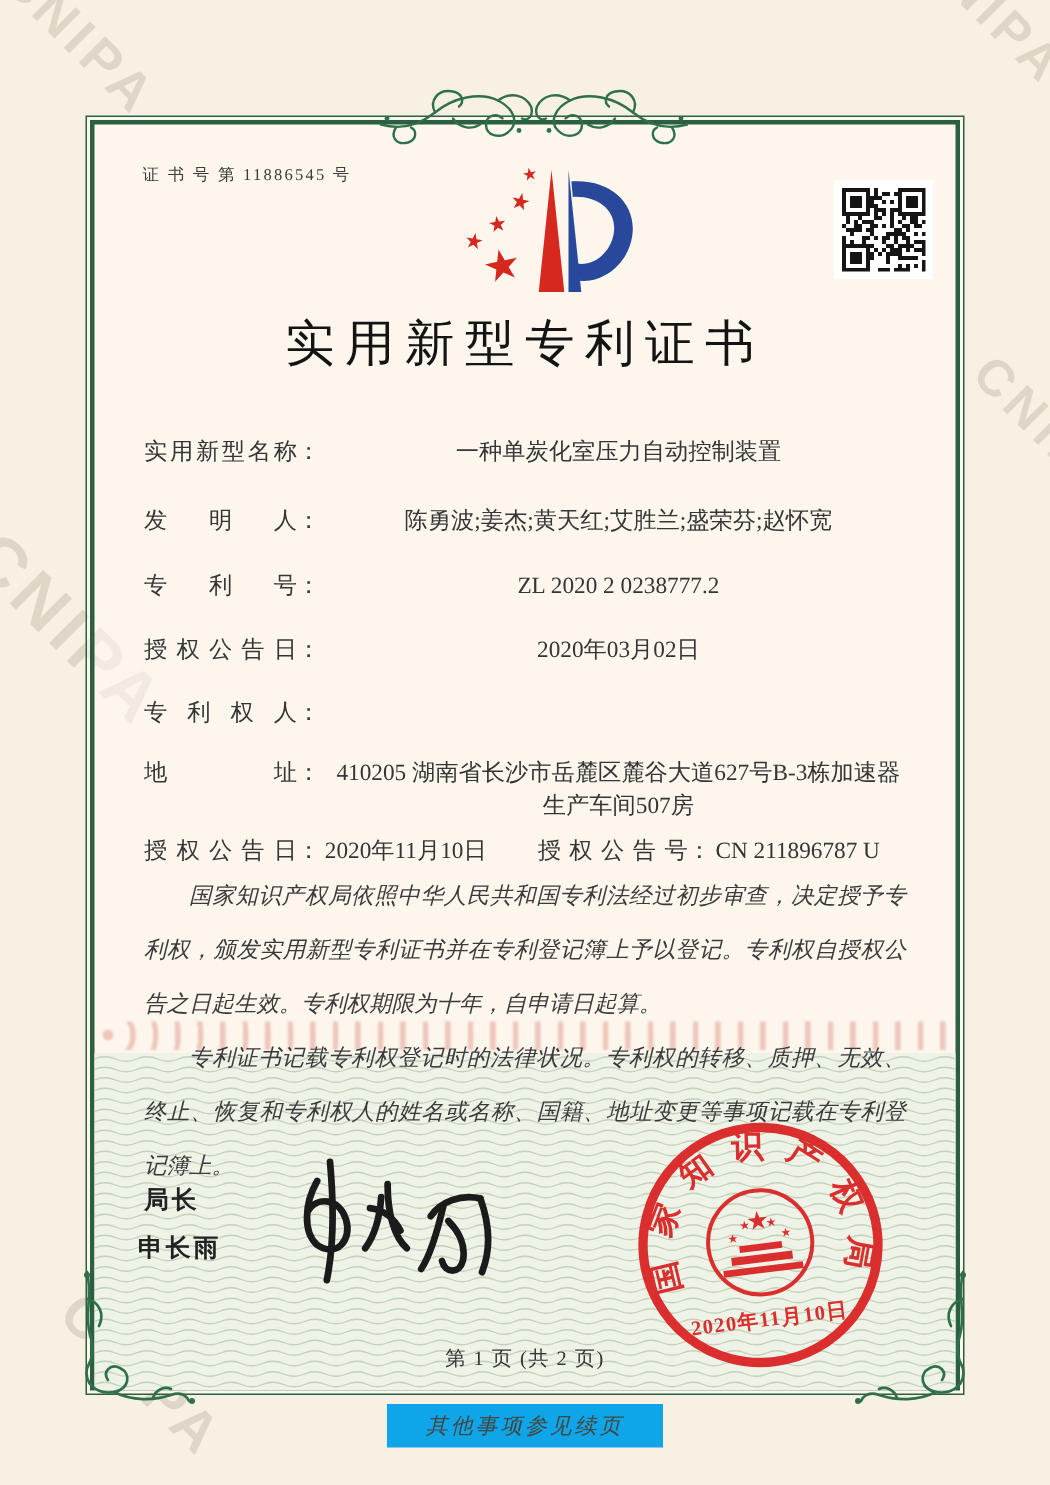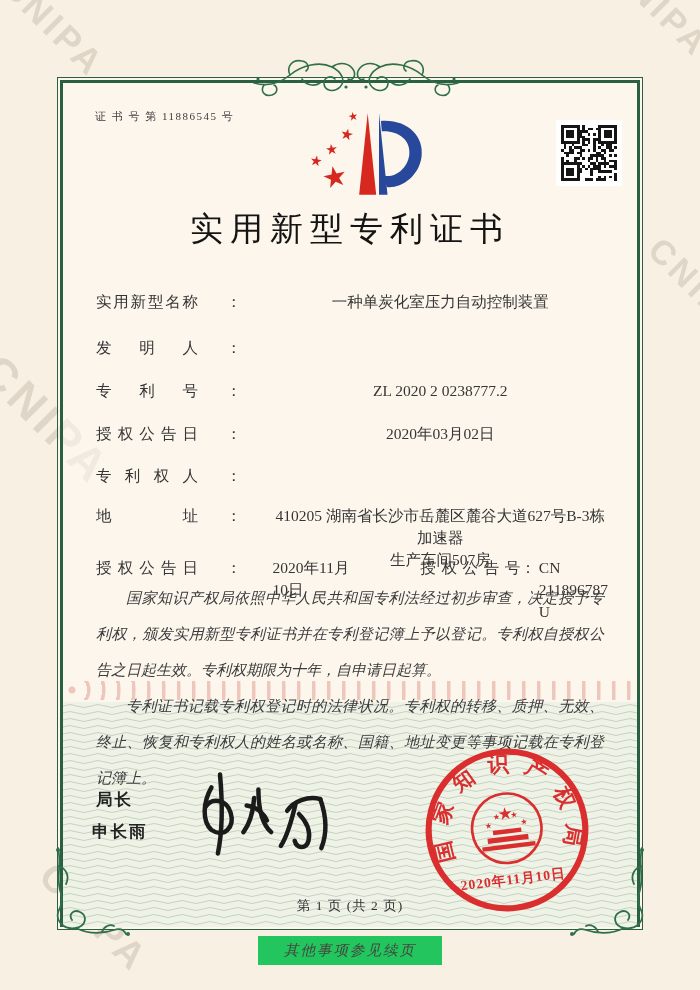--- a/index.html
+++ b/index.html
@@ -23,21 +23,21 @@
   
   .certno{position:absolute;left:95px;top:109px;font-size:11px;color:#3c3c3c;
       letter-spacing:1.5px;z-index:4;}
   .title{position:absolute;left:57px;top:207px;width:586px;text-align:center;
       font-size:33px;font-weight:400;color:#141414;letter-spacing:7px;z-index:4;}
   .qrbox{position:absolute;left:556px;top:120px;width:66px;height:66px;background:#fff;
       z-index:4;display:flex;align-items:center;justify-content:center;}
   .logo{position:absolute;left:292px;top:102px;z-index:4;}
   
   .frow{position:absolute;left:96px;width:512px;display:flex;align-items:flex-start;
-      font-size:15.5px;color:#353535;line-height:22px;z-index:4;gap:28px;}
+      font-size:15.5px;color:#353535;line-height:22px;z-index:4;}
   .flabel{display:inline-block;width:102px;text-align:justify;text-align-last:justify;flex:none;}
   .fcolon{flex:none;margin-right:3px;}
   .fvalue{flex:1;text-align:center;}
   .g2{margin-left:34px;display:flex;}
   .g2 .flabel{width:100px;}
   
   .paras{position:absolute;left:96px;top:580px;width:508px;z-index:4;
       font-size:15px;line-height:36px;color:#3a3a3a;text-align:justify;font-style:italic;}
   .paras p{margin:0;text-indent:2em;}
   
@@ -45,21 +45,21 @@
       z-index:4;font-family:"Liberation Sans","DejaVu Sans",sans-serif;letter-spacing:2px;}
   .sig-name{position:absolute;left:92px;top:821px;font-size:16.5px;font-weight:700;color:#222;
       z-index:4;font-family:"Liberation Sans","DejaVu Sans",sans-serif;letter-spacing:2px;}
   .sig-hand{position:absolute;left:188px;top:766px;z-index:4;}
   
   .seal{position:absolute;left:418px;top:741px;width:178px;height:178px;z-index:6;opacity:.93;}
   
   .pageno{position:absolute;left:57px;top:897px;width:586px;text-align:center;
       font-size:13.5px;color:#333;z-index:3;letter-spacing:1px;}
   .contnote{position:absolute;left:50%;top:936px;transform:translateX(-50%);
-      background:#22c55e;padding:5px 26px;font-size:14.5px;color:#46463e;z-index:4;
+      background:#0ea5e9;padding:5px 26px;font-size:14.5px;color:#46463e;z-index:4;
       font-style:italic;letter-spacing:2px;}
   .orn{position:absolute;z-index:3;}
 </style>
 </head>
 <body>
 
 <div class="wm" style="left:-12px;top:4px;font-size:36px">CNIPA</div>
 <div class="wm" style="left:598px;top:-12px;font-size:34px">CNIPA</div>
 <div class="wm" style="left:636px;top:268px;font-size:34px">CNIPA</div>
 <div class="wm" style="left:-34px;top:392px;font-size:46px">CNIPA</div>
@@ -406,20 +406,21 @@
 <div class="title">实用新型专利证书</div>
 
 <div class="frow" style="top:291px">
   <span class="flabel">实用新型名称</span>
     <span class="fcolon">：</span>
   <span class="fvalue">一种单炭化室压力自动控制装置</span>
 </div>
 <div class="frow" style="top:337px">
   <span class="flabel">发明人</span>
     <span class="fcolon">：</span>
+  <span class="fvalue">陈勇波;姜杰;黄天红;艾胜兰;盛荣芬;赵怀宽</span>
 </div>
 <div class="frow" style="top:380px">
   <span class="flabel">专利号</span>
     <span class="fcolon">：</span>
   <span class="fvalue">ZL 2020 2 0238777.2</span>
 </div>
 <div class="frow" style="top:423px">
   <span class="flabel">授权公告日</span>
     <span class="fcolon">：</span>
   <span class="fvalue">2020年03月02日</span>

